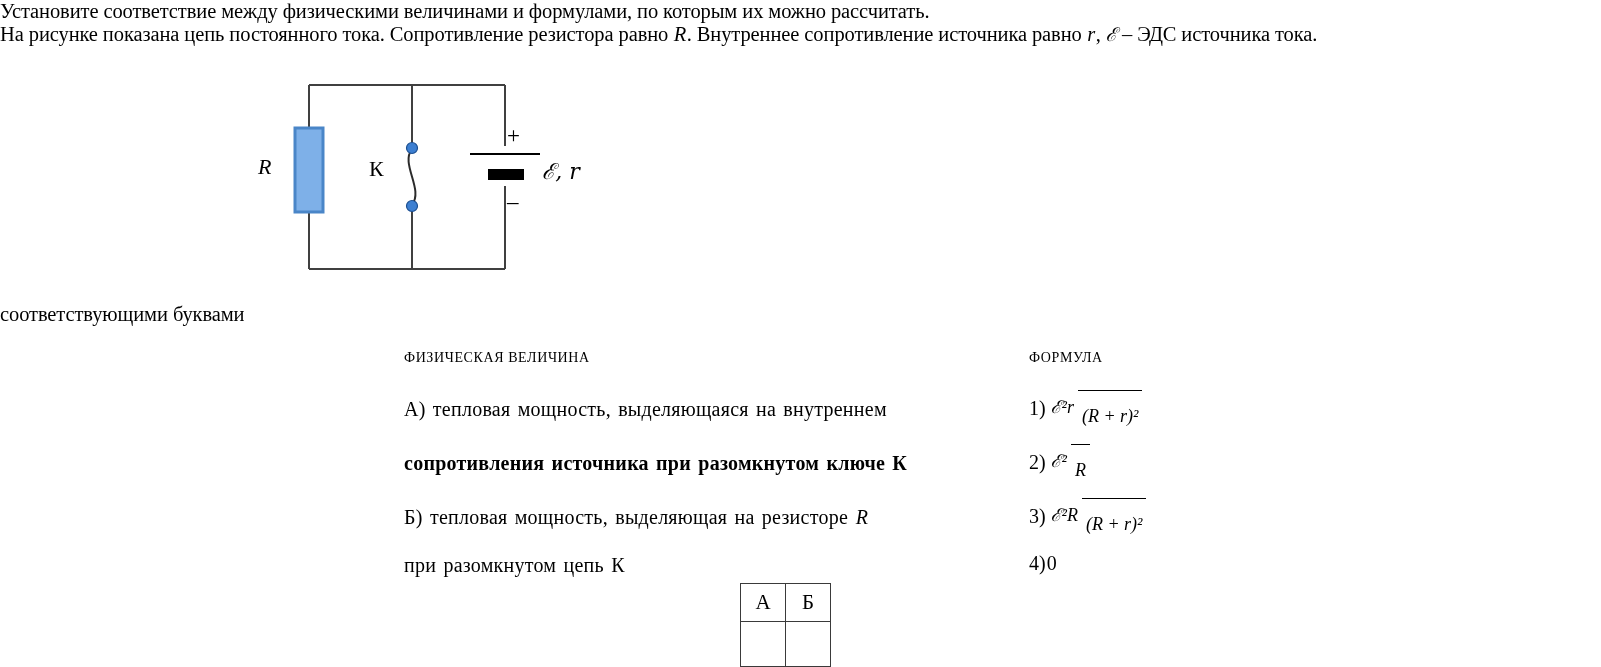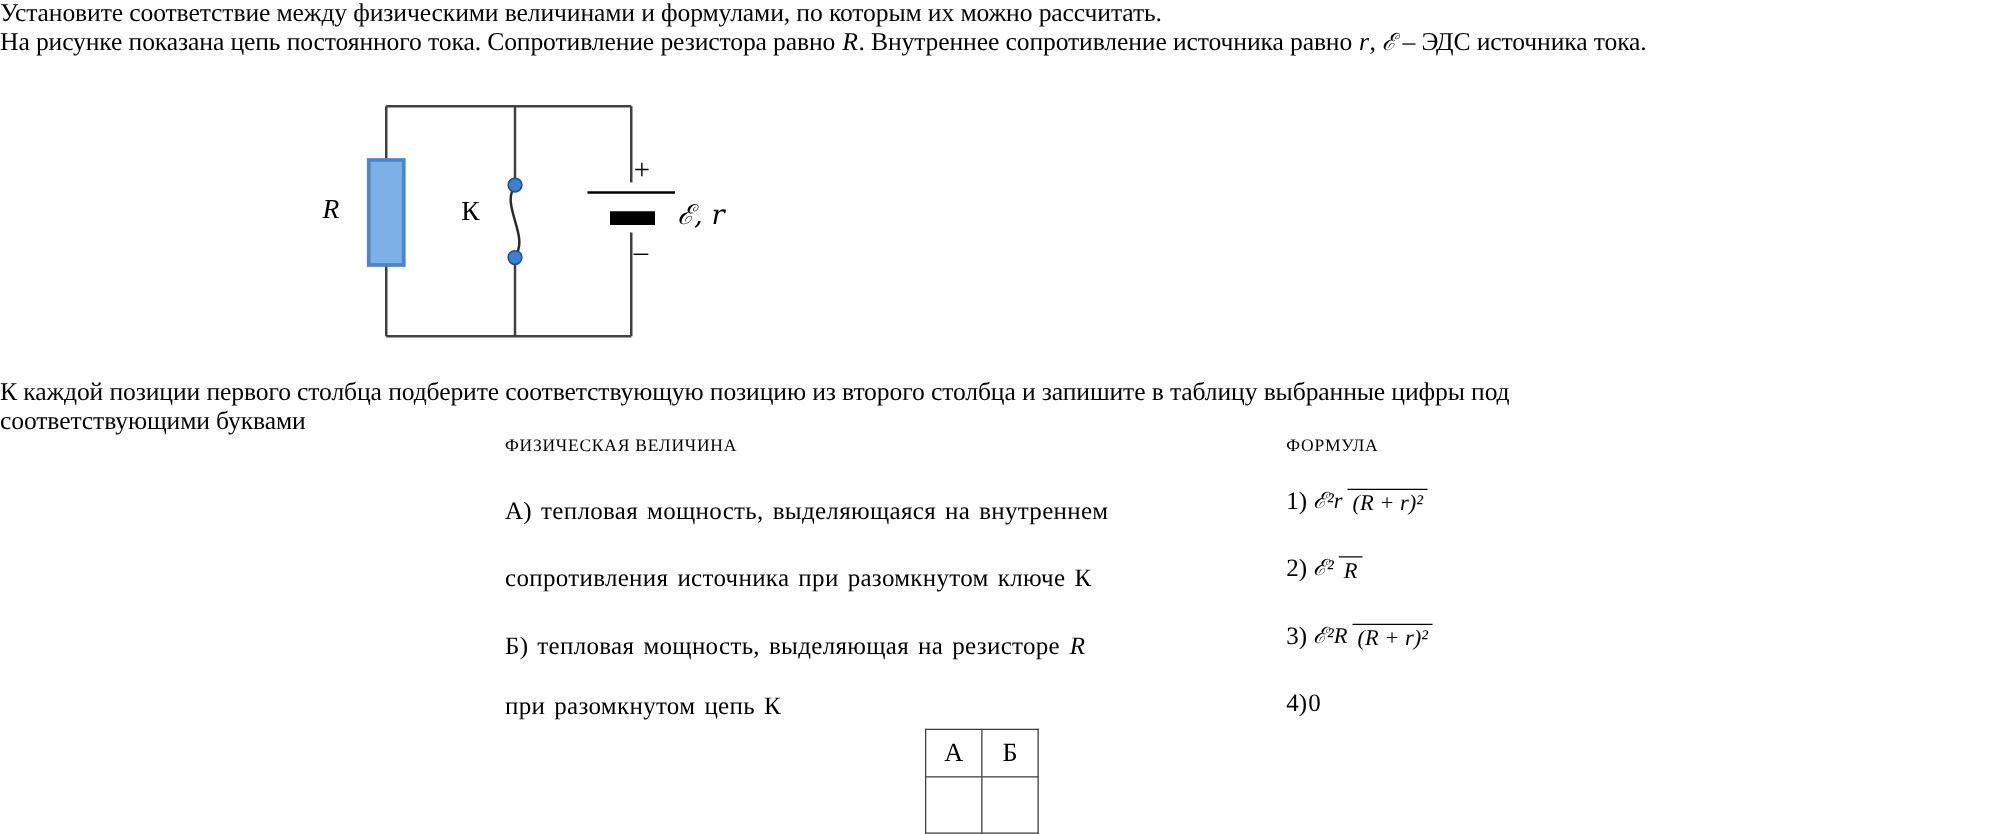--- a/index.html
+++ b/index.html
@@ -74,21 +74,21 @@
 
   .q-line {
     position: absolute;
     font-size: 20px;
     letter-spacing: 0.25px;
     white-space: nowrap;
     word-spacing: 2px;
     text-align: center;
   }
   #q-a1 { left: 404px; top: 398px; }
-  #q-a2 { left: 404px; top: 452px; }
+  #q-a2 { left: 404px; top: 452px; font-weight: bold; }
   #q-b1 { left: 404px; top: 506px; }
   #q-b2 { left: 404px; top: 554px; }
 
   
   .formula {
     position: absolute;
     display: flex;
     align-items: center;
     font-size: 20px;
     white-space: nowrap;
@@ -108,21 +108,21 @@
     align-items: center;
     vertical-align: middle;
     line-height: 1.08;
   }
   .frac .num {
     padding: 0 4px 1px 4px;
     font-size: 18px;
   }
   .frac .den {
     border-top: 1.3px solid #000;
-    padding: 1px 4px 0 4px;
+    padding: 16px 4px 0 4px;
     font-size: 18px;
   }
   .plain-val { font-size: 20px; }
 
   
   #answer-table {
     position: absolute;
     left: 740px;
     top: 583px;
     border-collapse: collapse;
@@ -170,21 +170,20 @@
   </svg>
 
   <div style="position:absolute; left:10px; top:78px; font-size:22px; font-style:italic;">R</div>
   <div style="position:absolute; left:121px; top:80px; font-size:22px;">К</div>
   <div style="position:absolute; left:259px; top:47px; font-size:23px;">+</div>
   <div style="position:absolute; left:259px; top:113px; font-size:23px;">–</div>
   <div style="position:absolute; left:294px; top:79px; font-size:22px; font-style:italic; font-family:'DejaVu Serif', serif; white-space:nowrap;">ℰ, r</div>
 </div>
 
 <div id="instruction">
-  <span class="ln">К каждой позиции первого столбца подберите соответствующую позицию из второго столбца и запишите в таблицу выбранные цифры под</span>
   <span class="ln">соответствующими буквами</span>
 </div>
 
 <div class="col-head" id="head-quantity">ФИЗИЧЕСКАЯ ВЕЛИЧИНА</div>
 <div class="col-head" id="head-formula">ФОРМУЛА</div>
 
 <div class="q-line" id="q-a1">А) тепловая мощность, выделяющаяся на внутреннем</div>
 <div class="q-line" id="q-a2">сопротивления источника при разомкнутом ключе К</div>
 <div class="q-line" id="q-b1"><span>Б) тепловая мощность, выделяющая на резисторе </span><span class="mi">R</span></div>
 <div class="q-line" id="q-b2">при разомкнутом цепь К</div>

